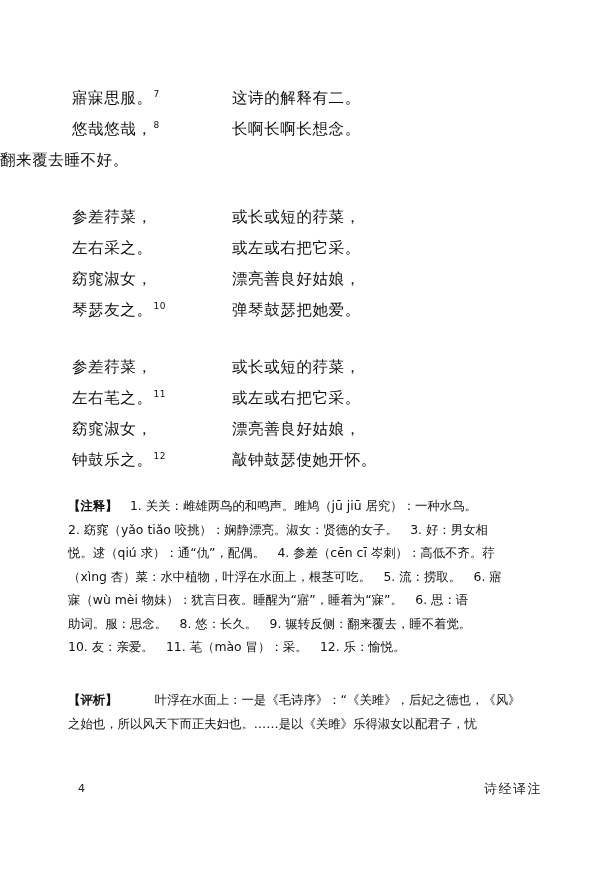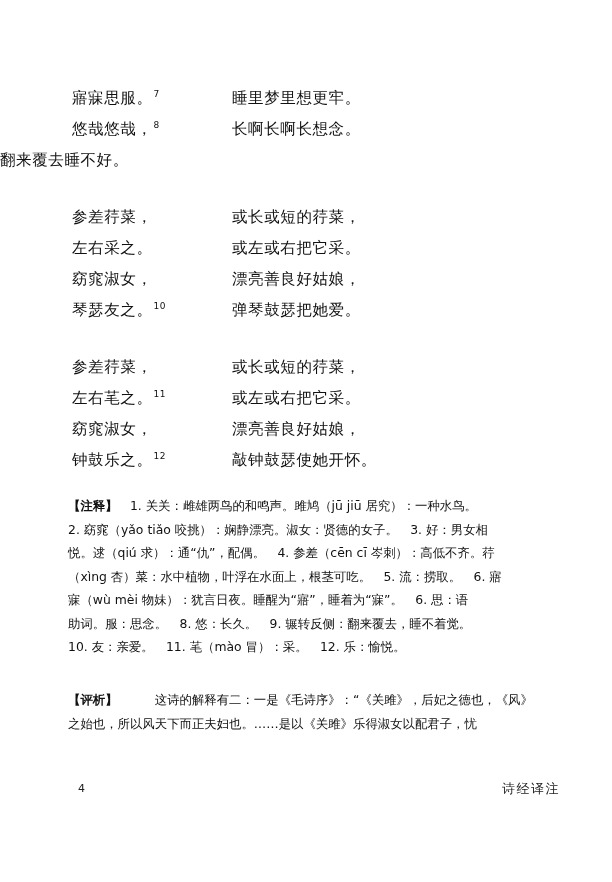--- a/index.html
+++ b/index.html
@@ -86,39 +86,39 @@
   }
   .folio {
     position: absolute;
     left: 78px;
     top: 0;
     font-size: 11px;
     color: #222;
   }
   .book-title {
     position: absolute;
-    right: 52px;
+    right: 70px;
     top: -2px;
     font-size: 13px;
     letter-spacing: 1.5px;
     color: #222;
     font-family: Liberation Mono, monospace;
   }
 </style>
 </head>
 <body>
 
 <div class="page">
 
   <div class="poem">
 
     <div class="stanza">
       <div class="verse-row">
         <div class="verse-orig"><span>寤寐思服。</span><sup>7</sup></div>
-        <div class="verse-trans">睡里梦里想更牢。</div>
+        <div class="verse-trans">这诗的解释有二。</div>
       </div>
       <div class="verse-row">
         <div class="verse-orig"><span>悠哉悠哉，</span><sup>8</sup></div>
         <div class="verse-trans">长啊长啊长想念。</div>
       </div>
       <div class="verse-row">
         <div class="verse-trans">翻来覆去睡不好。</div>
       </div>
     </div>
 
@@ -166,21 +166,21 @@
     <p><span class="label">【注释】</span>　<span>1. 关关：雌雄两鸟的和鸣声。雎鸠（jū jiū 居究）：一种水鸟。</span></p>
     <p>2. 窈窕（yǎo tiǎo 咬挑）：娴静漂亮。淑女：贤德的女子。　3. 好：男女相</p>
     <p>悦。逑（qiú 求）：通“仇”，配偶。　4. 参差（cēn cī 岑刺）：高低不齐。荇</p>
     <p>（xìng 杏）菜：水中植物，叶浮在水面上，根茎可吃。　5. 流：捞取。　6. 寤</p>
     <p>寐（wù mèi 物妹）：犹言日夜。睡醒为“寤”，睡着为“寐”。　6. 思：语</p>
     <p>助词。服：思念。　8. 悠：长久。　9. 辗转反侧：翻来覆去，睡不着觉。</p>
     <p>10. 友：亲爱。　11. 芼（mào 冒）：采。　12. 乐：愉悦。</p>
   </div>
 
   <div class="block comment">
-    <p><span class="label">【评析】</span>　　　<span>这诗的解释有二：一是《毛诗序》：“《关雎》，后妃之德也，《风》</span></p>
+    <p><span class="label">【评析】</span>　　　<span>叶浮在水面上：一是《毛诗序》：“《关雎》，后妃之德也，《风》</span></p>
     <p>之始也，所以风天下而正夫妇也。……是以《关雎》乐得淑女以配君子，忧</p>
   </div>
 
   <div class="footer">
     <div class="folio">4</div>
     <div class="book-title">诗经译注</div>
   </div>
 
 </div>
 

